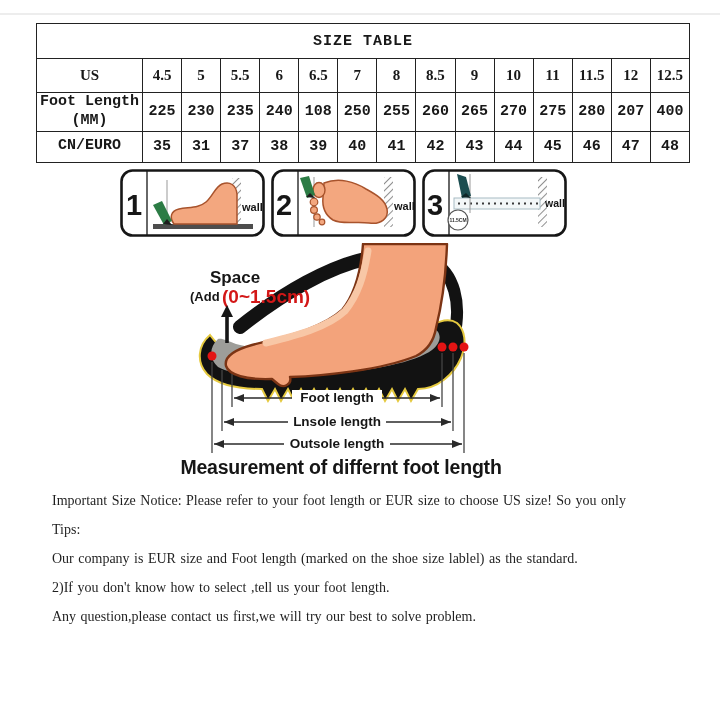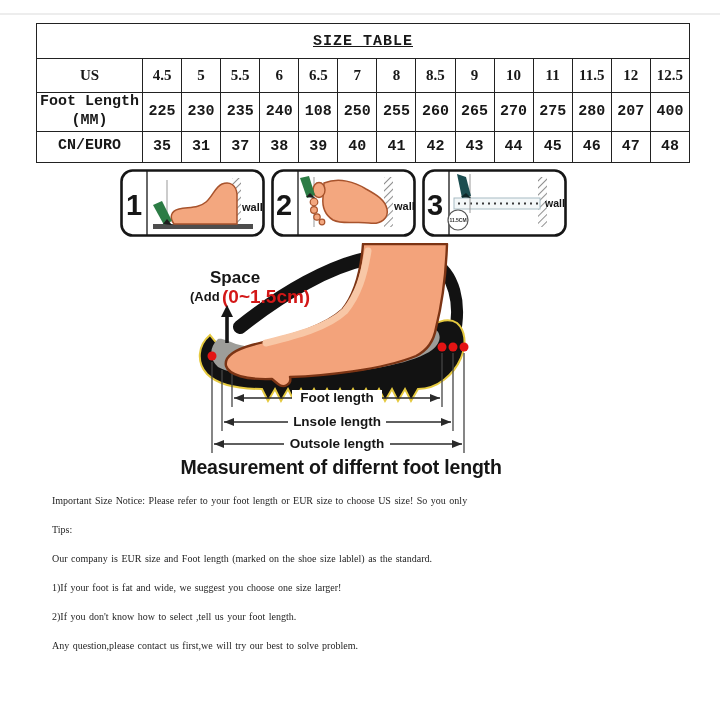--- a/index.html
+++ b/index.html
@@ -7,38 +7,38 @@
           font-family:"Liberation Sans","DejaVu Sans",sans-serif;}
   .top-rule{position:absolute;left:0;top:13px;width:720px;height:2px;background:#ededed;}
 
   
   .size-table{position:absolute;left:36px;top:23px;width:654px;border-collapse:collapse;
               table-layout:fixed;border:1.5px solid #4a4a4a;}
   .size-table td{border:1.6px solid #222;background:#fff;text-align:center;vertical-align:middle;
               font-family:"Liberation Mono","DejaVu Sans Mono",monospace;font-weight:bold;
               font-size:15px;color:#181818;padding:0;}
   .title-cell{background:#dbe2ee;color:#cd2626;font-size:27px;letter-spacing:1px;height:34px;
-              font-family:"Liberation Mono","DejaVu Sans Mono",monospace;text-decoration:underline;}
+              font-family:"Liberation Mono","DejaVu Sans Mono",monospace;}
   .row-us td{height:33px;font-family:Liberation Serif, serif;}
   .row-fl td{height:35px;}
   .row-cn td{height:30px;}
   .row-header{background:#ffff00;color:#d43a1a;font-size:14.5px;line-height:1.25;}
   .row-header .hdr2:empty{display:none;}
 
   
   .steps{position:absolute;left:120px;top:169px;display:flex;gap:6px;}
 
   
   .foot-diagram{position:absolute;left:170px;top:243px;}
 
   
   .heading{position:absolute;top:456px;left:-19px;width:720px;text-align:center;
            font-size:19.5px;font-weight:bold;color:#161616;letter-spacing:-0.2px;}
   .notice{position:absolute;left:52px;top:486px;font-family:"Liberation Serif","DejaVu Serif",serif;
-          font-size:10px;color:#1f1f1f;line-height:29px;white-space:nowrap;word-spacing:1px;}
+          font-size:14px;color:#1f1f1f;line-height:29px;white-space:nowrap;word-spacing:1px;}
 </style>
 </head>
 <body>
 
 <svg width="0" height="0" style="position:absolute" aria-hidden="true">
   <defs>
     <pattern id="hatch" patternUnits="userSpaceOnUse" width="5" height="5" patternTransform="rotate(45)">
       <rect width="5" height="5" fill="#fdfdfd"></rect>
       <line x1="0" y1="0" x2="0" y2="5" stroke="#8f8f8f" stroke-width="2"></line>
     </pattern>
@@ -223,18 +223,17 @@
     <rect x="114" y="193" width="106" height="15" fill="#fff"></rect>
     <text x="167" y="205" text-anchor="middle" font-size="13.5" font-weight="bold" fill="#161616">Outsole length</text>
   </svg>
 
   <div class="heading">Measurement of differnt foot length</div>
 
   <div class="notice">
     <div>Important Size Notice: Please refer to your foot length or EUR size to choose US size! So you only</div>
     <div>Tips:</div>
     <div>Our company is EUR size and Foot length (marked on the shoe size lablel) as the standard.</div>
-    <div>1)If your foot is fat and wide, we suggest you choose one size larger!</div>
     <div>2)If you don't know how to select ,tell us your foot length.</div>
     <div>Any question,please contact us first,we will try our best to solve problem.</div>
   </div>
 
 </div>
 
 </body></html>

